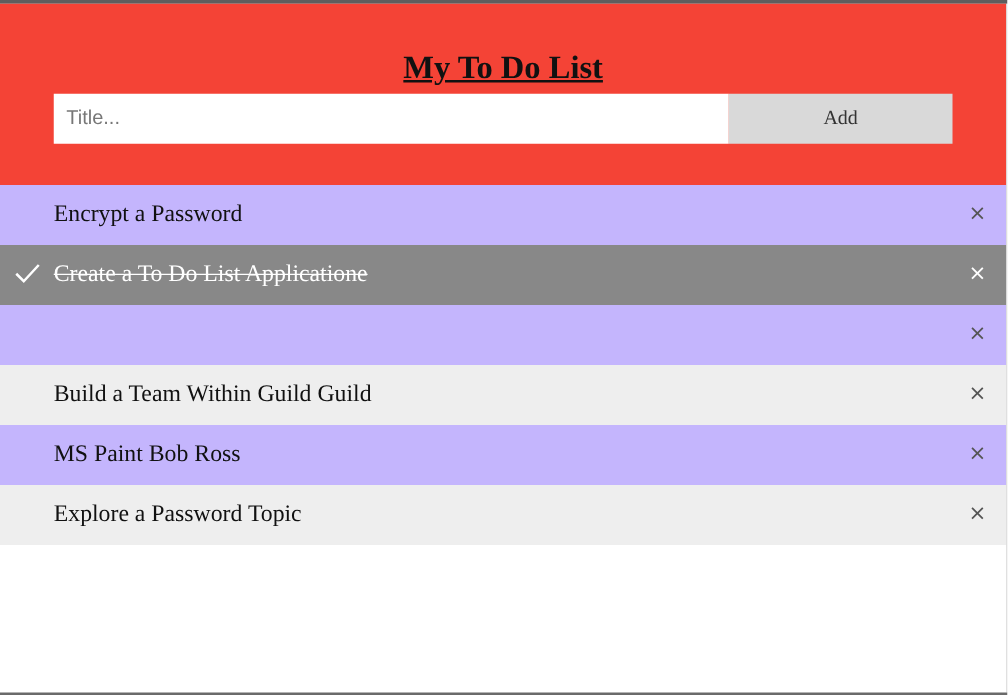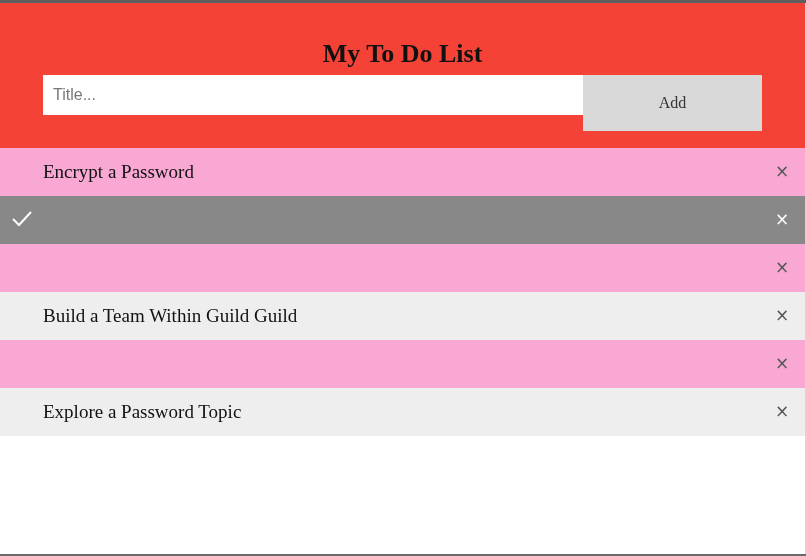--- a/index.html
+++ b/index.html
@@ -43,20 +43,21 @@
       position: absolute;
       left: 0; right: 0;
       top: 36px;
       margin: 0;
       text-align: center;
       font-family: "Liberation Serif", "DejaVu Serif", serif;
       font-weight: bold;
       font-size: 26px;
       line-height: 30px;
       color: #111;
+      text-decoration: underline;
     }
     .title-input {
       position: absolute;
       left: 43px; top: 72px;
       width: 540px; height: 40px;
       border: none;
       outline: none;
       margin: 0;
       padding: 16px 10px;
       box-sizing: border-box;
@@ -64,21 +65,21 @@
       font-size: 16px;
       color: #333;
       background: #ffffff;
     }
     .title-input::placeholder {
       color: #777;
     }
     .add-button {
       position: absolute;
       left: 583px; top: 72px;
-      width: 179px; height: 56px;
+      width: 179px; height: 40px;
       background: #d9d9d9;
       color: #333;
       font-family: "Liberation Serif", "DejaVu Serif", serif;
       font-size: 16px;
       display: flex;
       align-items: center;
       justify-content: center;
       cursor: pointer;
       box-sizing: border-box;
     }
@@ -86,21 +87,21 @@
       position: absolute;
       left: 0; top: 148px;
       width: 805px;
       margin: 0;
       padding: 0;
       list-style: none;
     }
     .todo-item {
       position: relative;
       height: 48px;
-      background: #f9a8d4;
+      background: #c4b5fd;
       color: #111;
       font-family: "Liberation Serif", "DejaVu Serif", serif;
       font-size: 19px;
       cursor: pointer;
     }
     .todo-item:nth-child(even) {
       background: #eeeeee;
     }
     .todo-item.checked {
       background: #888888;
@@ -153,30 +154,32 @@
 
 <ul class="todo-list">
   <li class="todo-item">
     <span class="label">Encrypt a Password</span>
     <span class="close">×</span>
   </li>
   <li class="todo-item checked">
     <svg class="check" viewBox="0 0 20 18">
       <polyline points="1,9 7,15 19,2" fill="none" stroke="#ffffff" stroke-width="2"></polyline>
     </svg>
+    <span class="label">Create a To Do List Applicatione</span>
     <span class="close">×</span>
   </li>
   <li class="todo-item">
     <span class="close">×</span>
   </li>
   <li class="todo-item">
     <span class="label">Build a Team Within Guild Guild</span>
     <span class="close">×</span>
   </li>
   <li class="todo-item">
+    <span class="label">MS Paint Bob Ross</span>
     <span class="close">×</span>
   </li>
   <li class="todo-item">
     <span class="label">Explore a Password Topic</span>
     <span class="close">×</span>
   </li>
 </ul>
 
 <div class="right-edge"></div>
 <div class="bottom-edge"></div>

